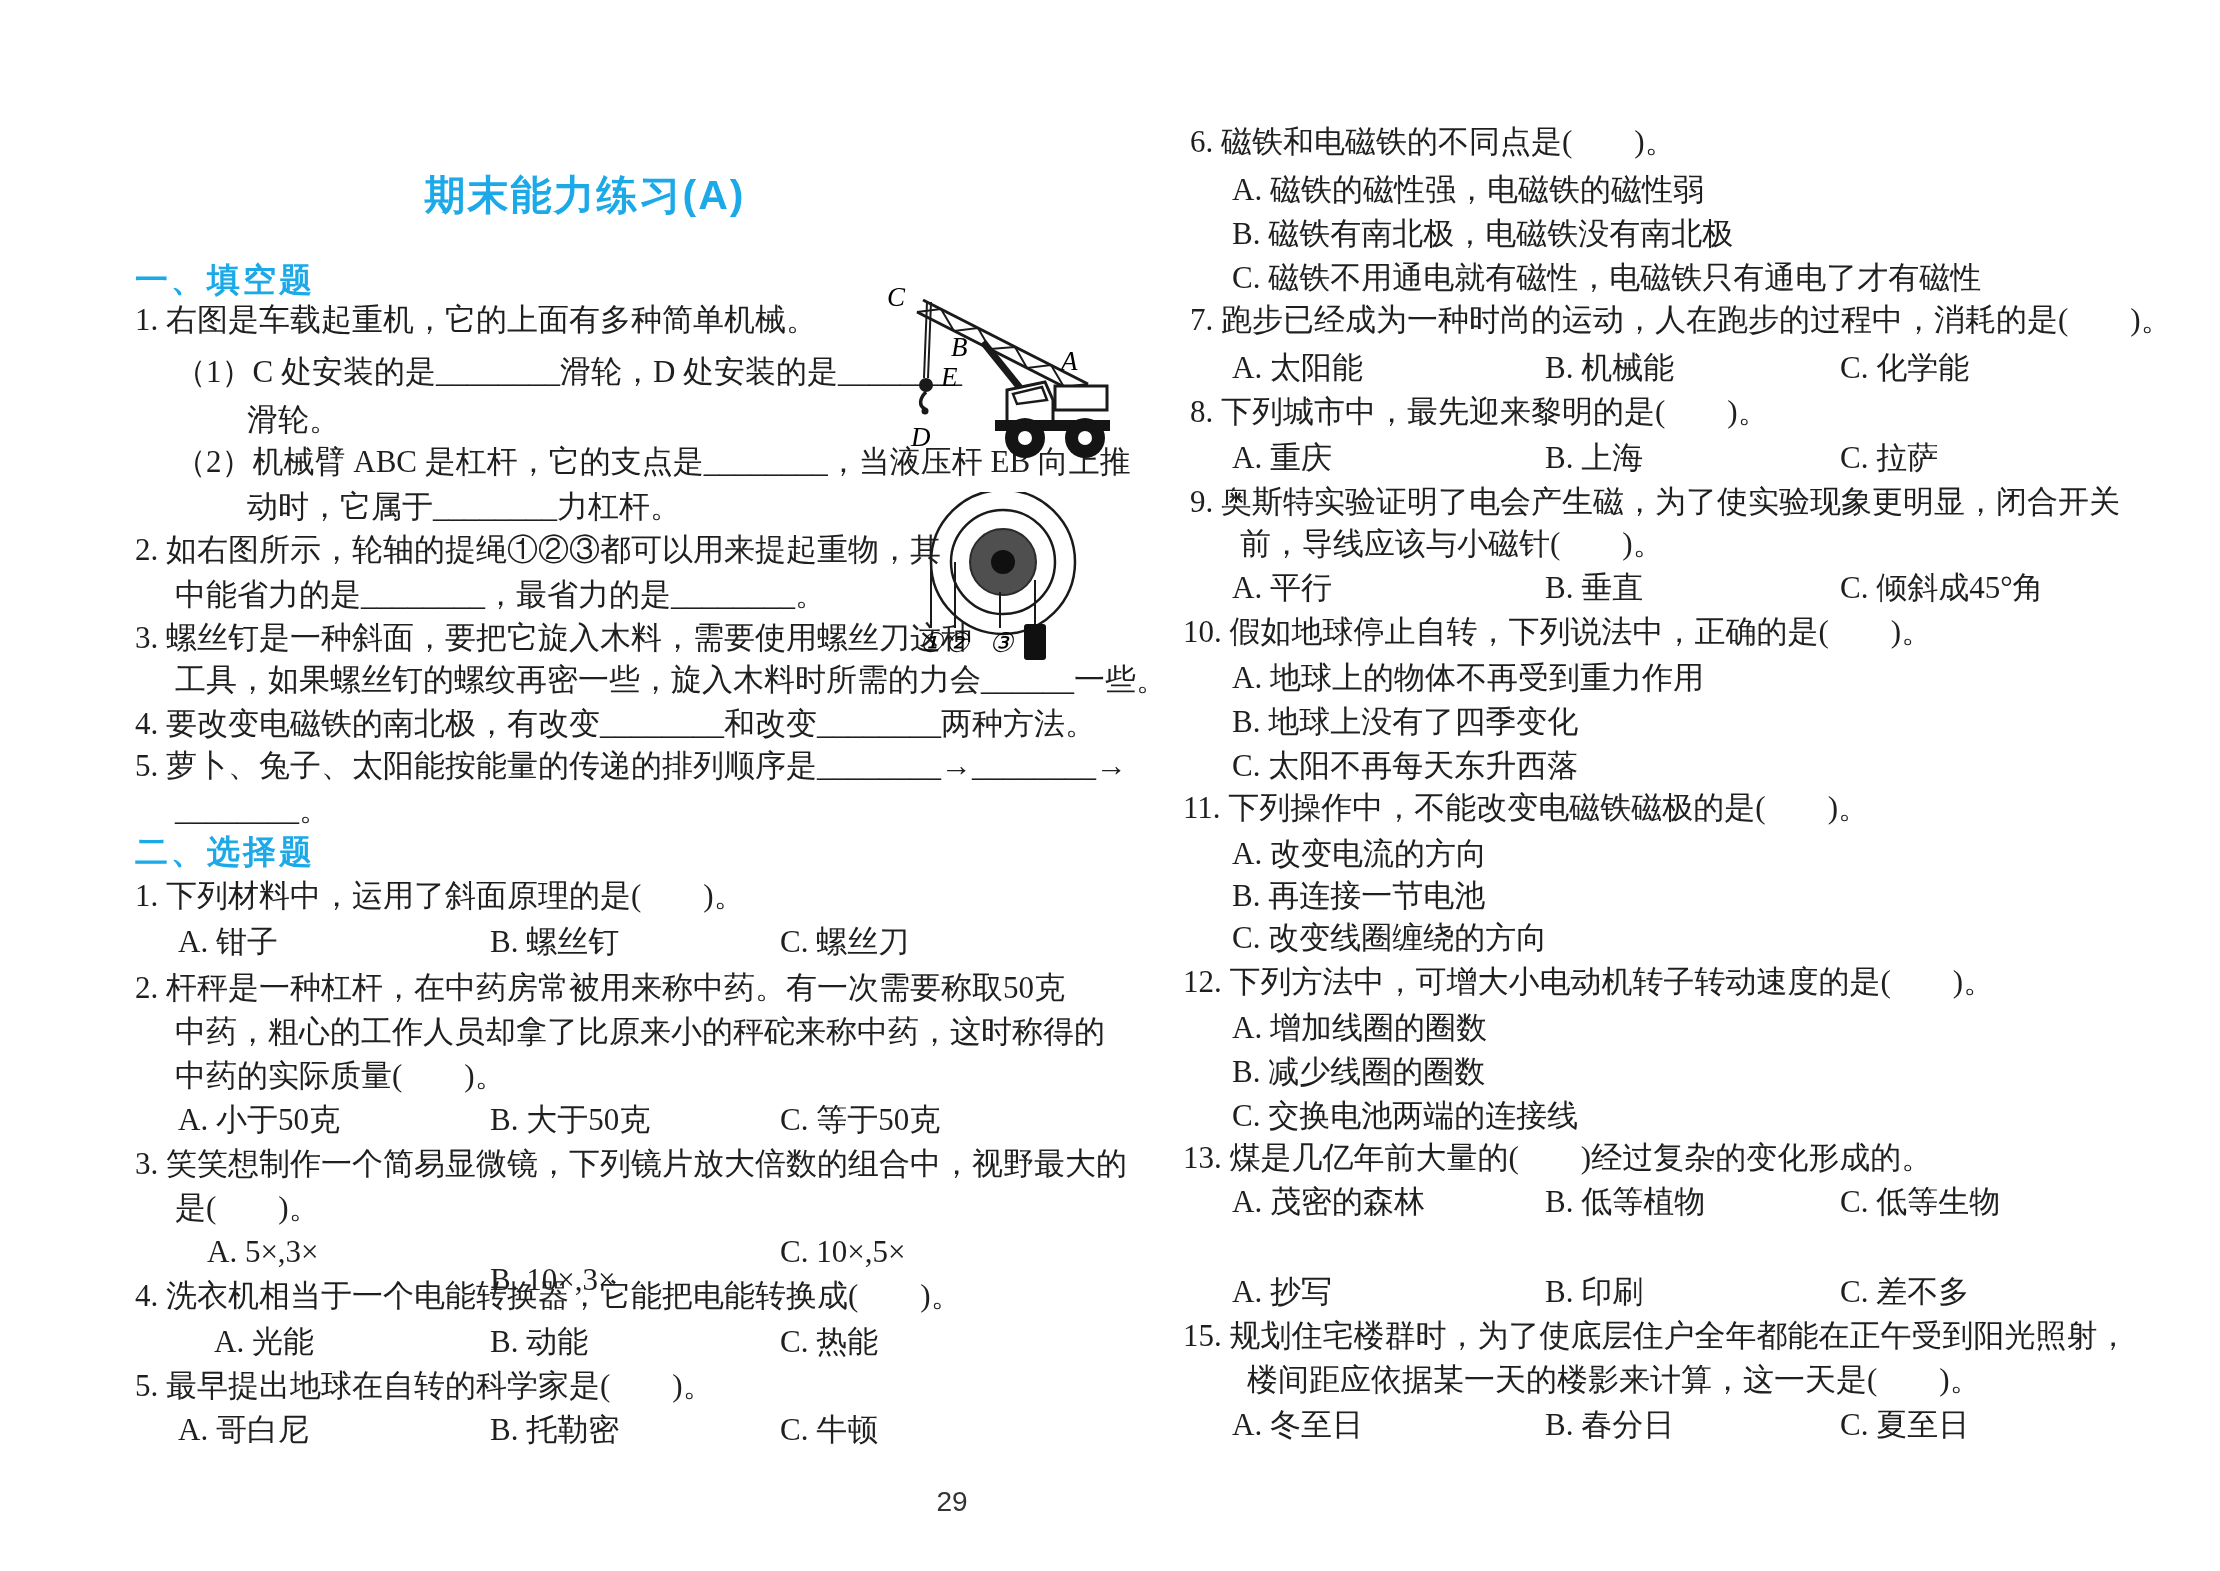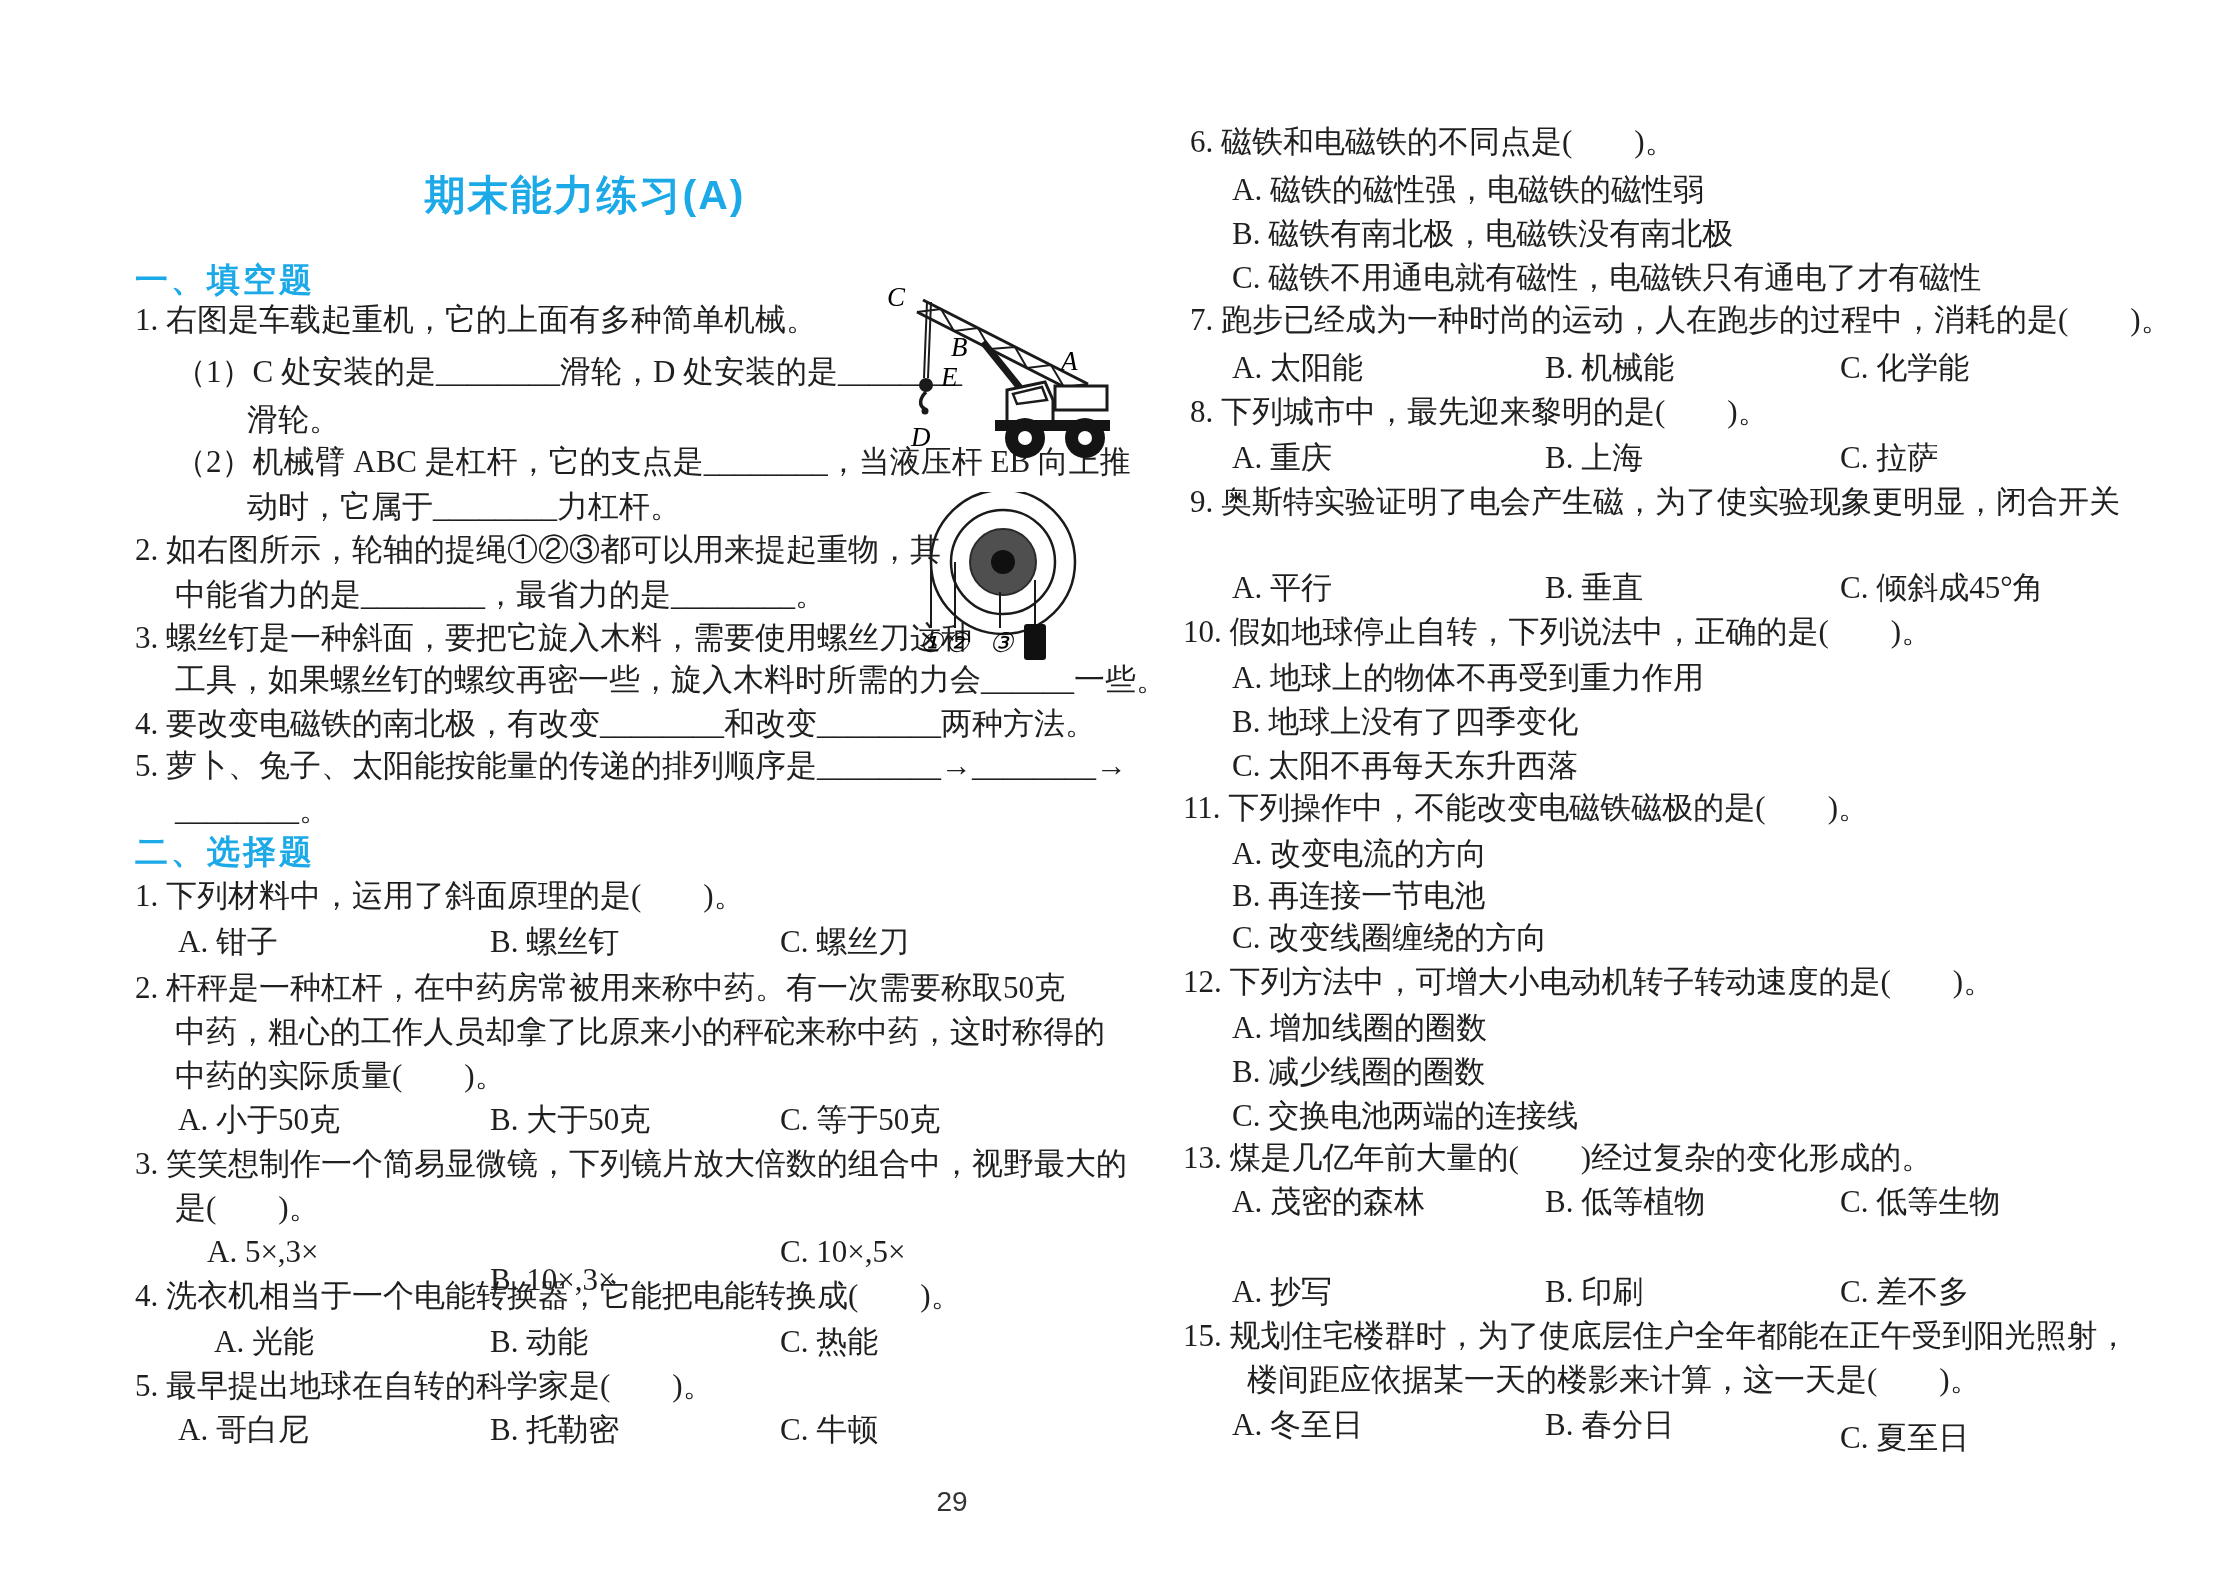--- a/index.html
+++ b/index.html
@@ -78,20 +78,21 @@
   <div class="ln" style="left:1232px;top:348px;">A. 太阳能</div>
   <div class="ln" style="left:1545px;top:348px;">B. 机械能</div>
   <div class="ln" style="left:1840px;top:348px;">C. 化学能</div>
 
   <div class="ln" style="left:1190px;top:392px;">8. 下列城市中，最先迎来黎明的是(　　)。</div>
   <div class="ln" style="left:1232px;top:438px;">A. 重庆</div>
   <div class="ln" style="left:1545px;top:438px;">B. 上海</div>
   <div class="ln" style="left:1840px;top:438px;">C. 拉萨</div>
 
   <div class="ln" style="left:1190px;top:482px;">9. 奥斯特实验证明了电会产生磁，为了使实验现象更明显，闭合开关</div>
+  <div class="ln" style="left:1240px;top:524px;">前，导线应该与小磁针(　　)。</div>
   <div class="ln" style="left:1232px;top:568px;">A. 平行</div>
   <div class="ln" style="left:1545px;top:568px;">B. 垂直</div>
   <div class="ln" style="left:1840px;top:568px;">C. 倾斜成45°角</div>
 
   <div class="ln" style="left:1183px;top:612px;">10. 假如地球停止自转，下列说法中，正确的是(　　)。</div>
   <div class="ln" style="left:1232px;top:658px;">A. 地球上的物体不再受到重力作用</div>
   <div class="ln" style="left:1232px;top:702px;">B. 地球上没有了四季变化</div>
   <div class="ln" style="left:1232px;top:746px;">C. 太阳不再每天东升西落</div>
 
   <div class="ln" style="left:1183px;top:788px;">11. 下列操作中，不能改变电磁铁磁极的是(　　)。</div>
@@ -110,21 +111,21 @@
   <div class="ln" style="left:1840px;top:1182px;">C. 低等生物</div>
 
   <div class="ln" style="left:1232px;top:1272px;">A. 抄写</div>
   <div class="ln" style="left:1545px;top:1272px;">B. 印刷</div>
   <div class="ln" style="left:1840px;top:1272px;">C. 差不多</div>
 
   <div class="ln" style="left:1183px;top:1316px;">15. 规划住宅楼群时，为了使底层住户全年都能在正午受到阳光照射，</div>
   <div class="ln" style="left:1247px;top:1360px;">楼间距应依据某一天的楼影来计算，这一天是(　　)。</div>
   <div class="ln" style="left:1232px;top:1405px;">A. 冬至日</div>
   <div class="ln" style="left:1545px;top:1405px;">B. 春分日</div>
-  <div class="ln" style="left:1840px;top:1405px;margin-top:13px;">C. 夏至日</div>
+  <div class="ln" style="left:1840px;top:1405px;">C. 夏至日</div>
 
   <svg style="left:845px;top:272px;" width="270" height="195" viewBox="0 0 270 195">
     <g stroke="#1a1a1a" fill="none" stroke-width="3">
 
       <line x1="78" y1="28" x2="243" y2="112"></line>
       <line x1="72" y1="40" x2="237" y2="124"></line>
       <polyline stroke-width="2" points="72,40 96,37 109,59 133,56 145,77 170,75 182,96 206,93 219,115 243,112"></polyline>
 
       <line x1="82" y1="30" x2="79" y2="106" stroke-width="2"></line>
       <line x1="86" y1="30" x2="83" y2="106" stroke-width="2"></line>

